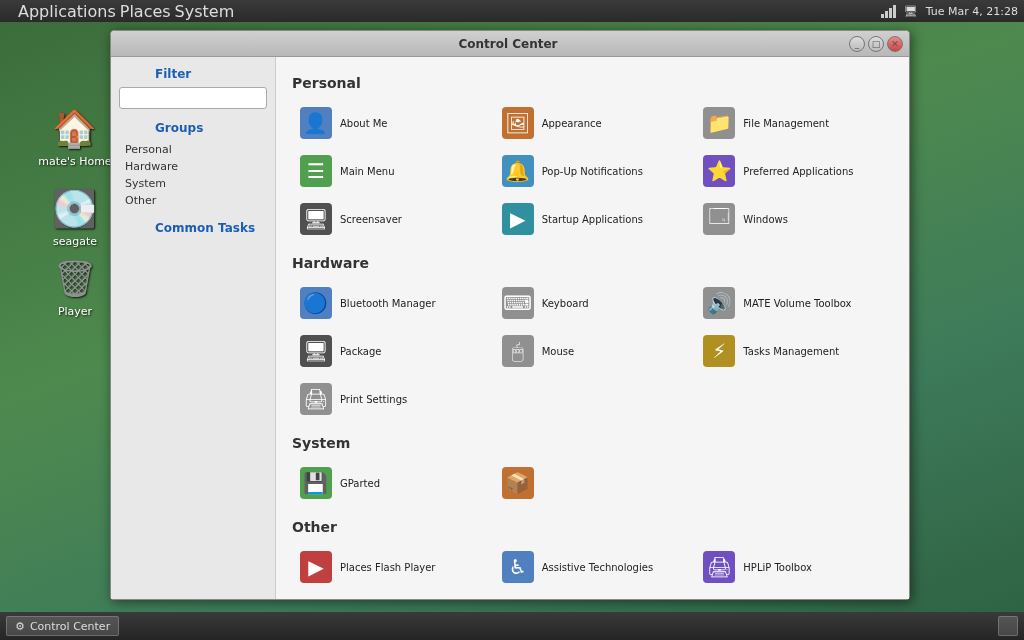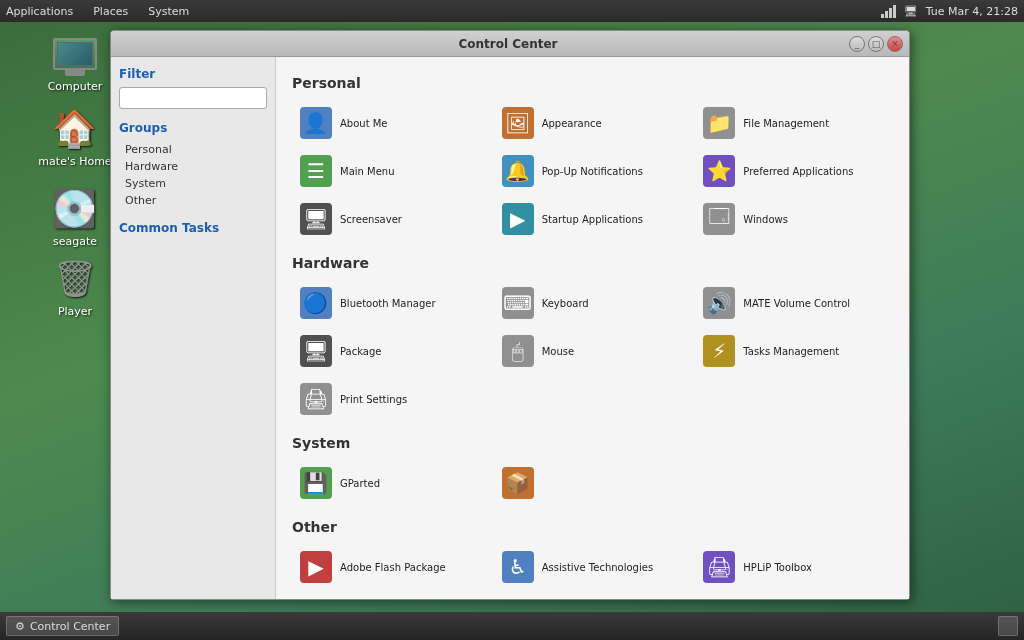--- a/index.html
+++ b/index.html
@@ -28,23 +28,24 @@
       display: flex;
       align-items: center;
       justify-content: space-between;
       padding: 0 6px;
       position: absolute;
       top: 0; left: 0; right: 0;
       z-index: 100;
     }
     .taskbar-top .left-menu {
       display: flex;
-      gap: 20px;
+      gap: 4px;
       color: #ddd;
-      font-size: 11px;
+      font-size: 16px;
+      margin-left: 12px;
     }
     .taskbar-top .left-menu span {
       cursor: pointer;
     }
     .taskbar-top .right-info {
       display: flex;
       align-items: center;
       gap: 8px;
       color: #ddd;
       font-size: 11px;
@@ -180,20 +181,21 @@
       border-right: 1px solid #ccc;
       padding: 10px 8px;
       overflow-y: auto;
       flex-shrink: 0;
     }
     .sidebar-section-title {
       color: #1a5fb4;
       font-weight: bold;
       font-size: 12px;
       margin-bottom: 6px;
+      margin-left: 36px;
     }
     .filter-input {
       width: 100%;
       height: 22px;
       border: 1px solid #aaa;
       border-radius: 3px;
       background: #fff;
       padding: 0 4px;
       font-size: 11px;
       margin-bottom: 12px;
@@ -335,30 +337,20 @@
         <div class="signal-bar" style="height:4px"></div>
         <div class="signal-bar" style="height:7px"></div>
         <div class="signal-bar" style="height:10px"></div>
         <div class="signal-bar" style="height:13px"></div>
       </div>
       <span>🖥</span>
       <span>Tue Mar 4, 21:28</span>
     </div>
   </div>
 
-  <div class="desktop-icon" style="left:35px; top:30px;">
-    <div class="icon-img">
-      <div>
-        <div class="monitor-shape">
-          <div class="monitor-screen"></div>
-        </div>
-      </div>
-    </div>
-    <div class="icon-label">Computer</div>
-  </div>
 
   <div class="desktop-icon" style="left:35px; top:105px;">
     <div class="icon-img">
       <span class="home-shape">🏠</span>
     </div>
     <div class="icon-label">mate's Home</div>
   </div>
 
   <div class="desktop-icon" style="left:35px; top:185px;">
     <div class="icon-img">
@@ -449,21 +441,21 @@
           <div class="item-cell">
             <div class="item-icon icon-blue">🔵</div>
             <span class="item-label">Bluetooth Manager</span>
           </div>
           <div class="item-cell">
             <div class="item-icon icon-gray">⌨</div>
             <span class="item-label">Keyboard</span>
           </div>
           <div class="item-cell">
             <div class="item-icon icon-gray">🔊</div>
-            <span class="item-label">MATE Volume Control</span>
+            <span class="item-label">MATE Volume Toolbox</span>
           </div>
           <div class="item-cell">
             <div class="item-icon icon-dark">🖥</div>
             <span class="item-label">Package</span>
           </div>
           <div class="item-cell">
             <div class="item-icon icon-gray">🖱</div>
             <span class="item-label">Mouse</span>
           </div>
           <div class="item-cell">
@@ -484,21 +476,21 @@
           </div>
           <div class="item-cell">
             <div class="item-icon icon-orange">📦</div>
           </div>
         </div>
 
         <div class="section-heading">Other</div>
         <div class="items-grid">
           <div class="item-cell">
             <div class="item-icon icon-red">▶</div>
-            <span class="item-label">Adobe Flash Package</span>
+            <span class="item-label">Places Flash Player</span>
           </div>
           <div class="item-cell">
             <div class="item-icon icon-blue">♿</div>
             <span class="item-label">Assistive Technologies</span>
           </div>
           <div class="item-cell">
             <div class="item-icon icon-purple">🖨</div>
             <span class="item-label">HPLiP Toolbox</span>
           </div>
           <div class="item-cell">

